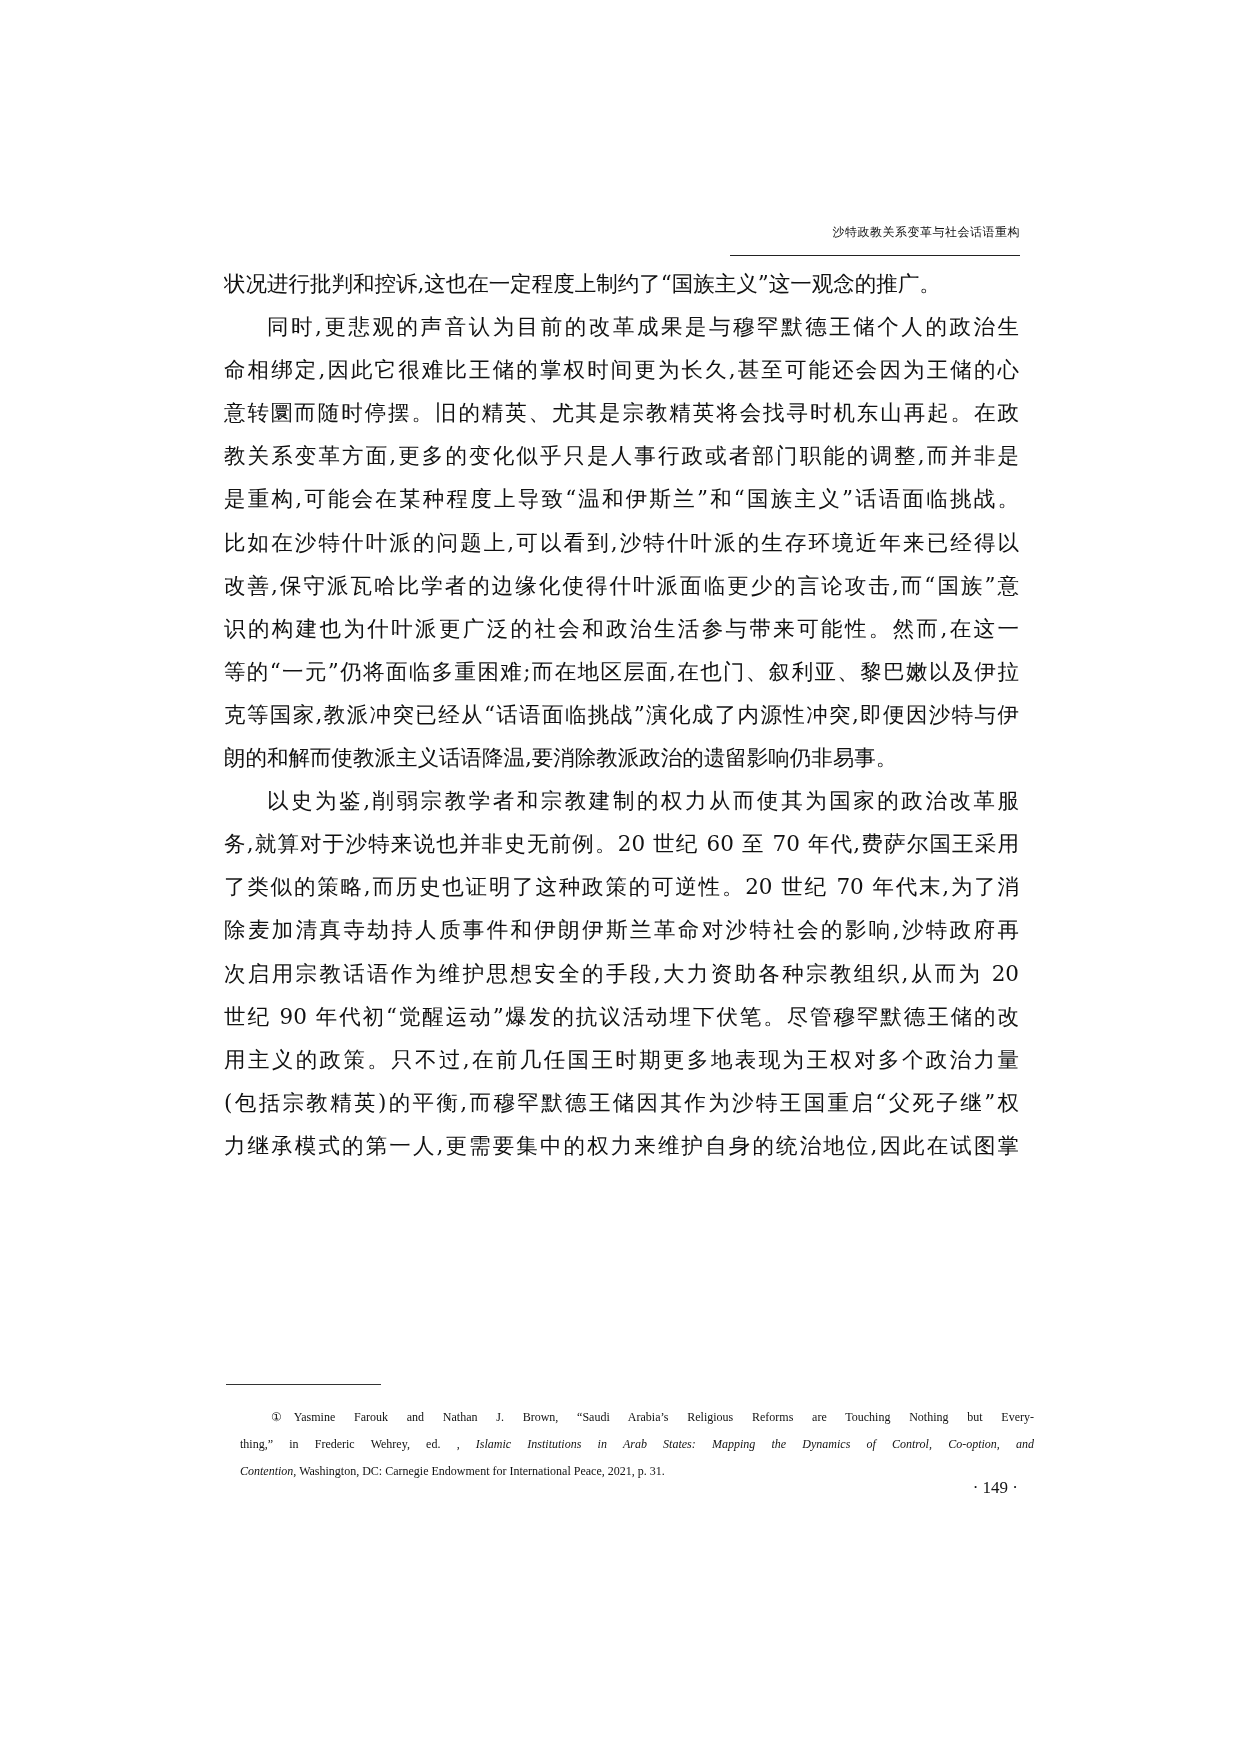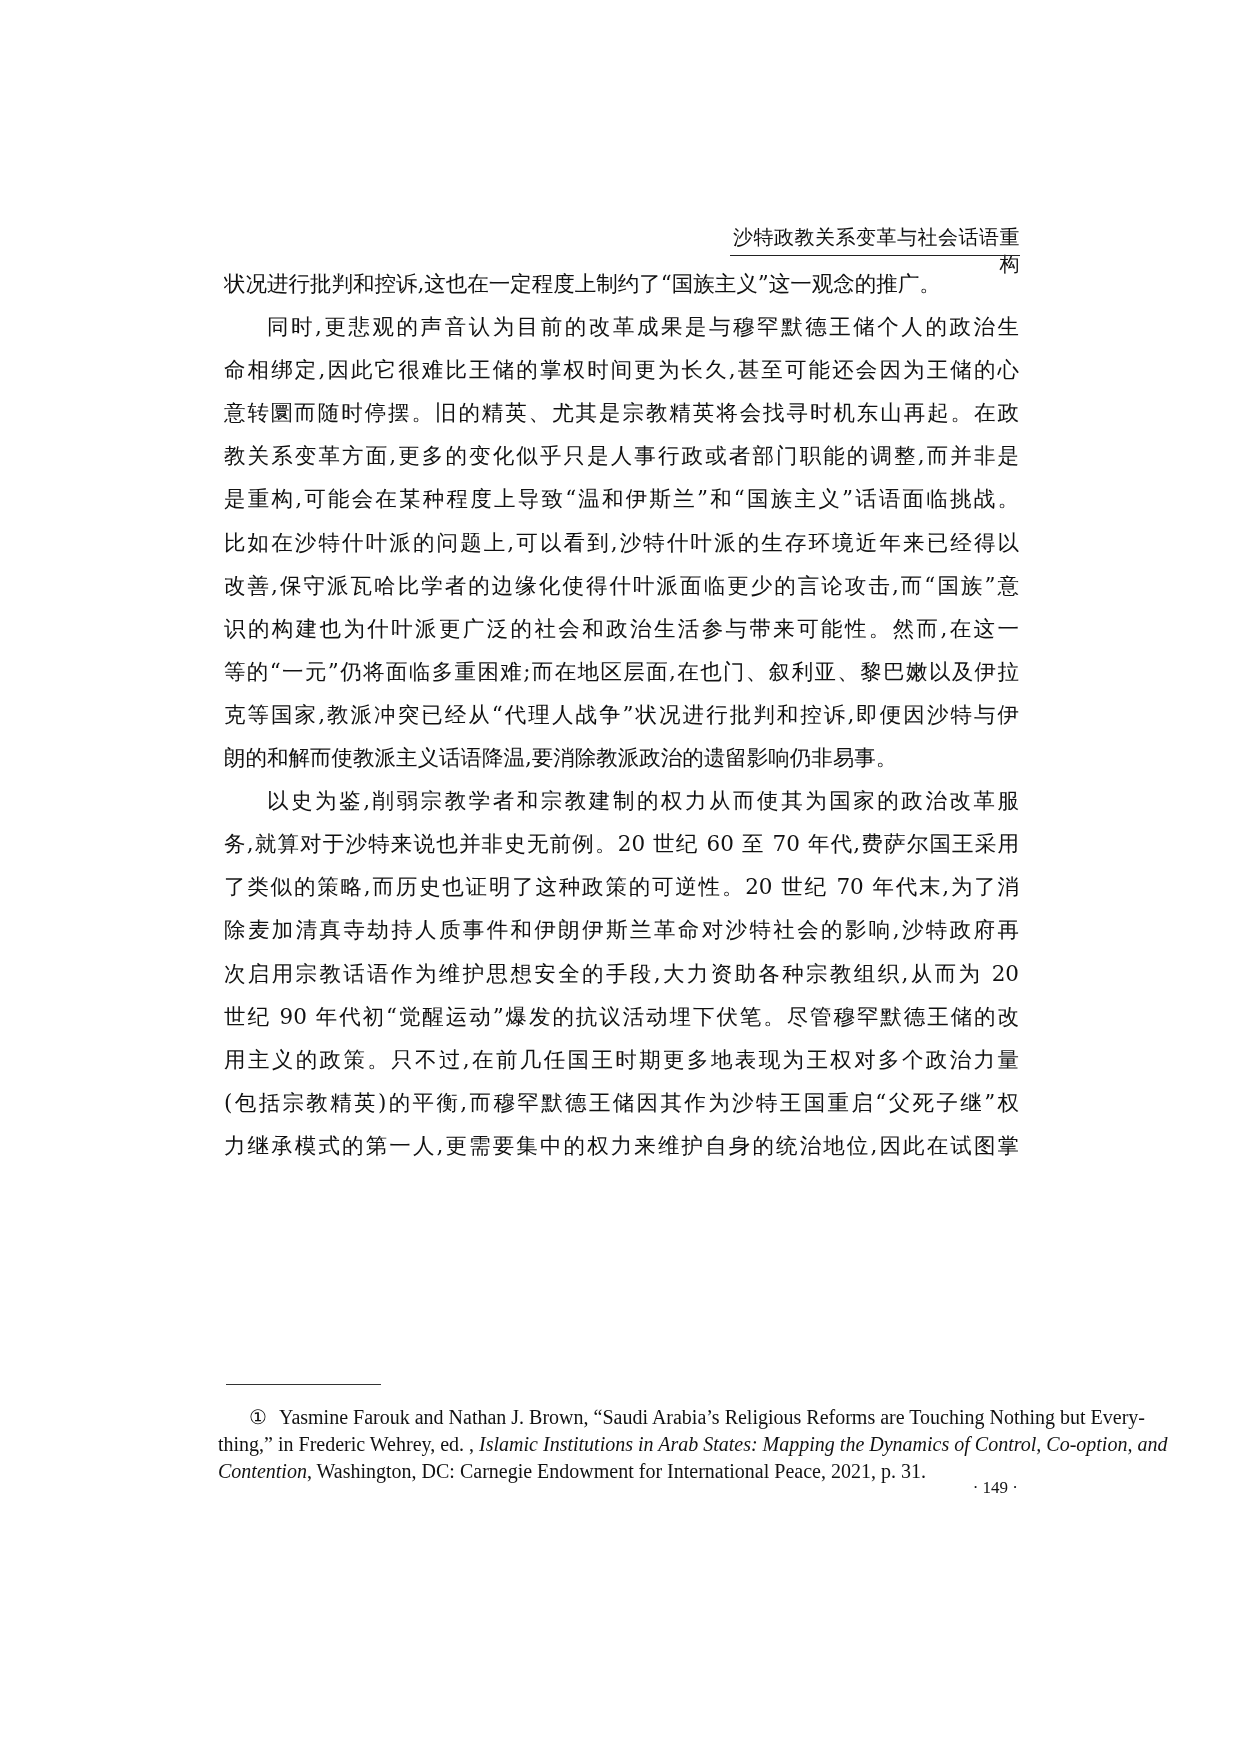--- a/index.html
+++ b/index.html
@@ -1,25 +1,25 @@
 <!DOCTYPE html>
 <html><head>
 <meta charset="utf-8">
 <style>
   html, body { margin: 0; padding: 0; background: #ffffff; }
   body { width: 1239px; height: 1753px; position: relative; overflow: hidden; font-family: "DejaVu Serif", "Liberation Serif", serif; color: #111; }
-  .running-header { position: absolute; left: 730px; top: 224px; width: 290px; text-align: right; font-size: 20px; letter-spacing: 0.5px; }
+  .running-header { position: absolute; left: 730px; top: 224px; width: 290px; text-align: right; font-size: 12px; letter-spacing: 0.5px; }
   .header-rule { position: absolute; left: 730px; top: 255px; width: 290px; height: 0; border-top: 1.5px solid #222; }
   .body-text { position: absolute; left: 224px; top: 262px; width: 795px; }
   .line { height: 43.1px; line-height: 43.1px; font-size: 21.5px; white-space: nowrap; text-align: justify; text-align-last: justify; overflow: hidden; }
   .line.last { text-align-last: left; }
   .line.indent { padding-left: 43px; }
   sup.fnref { font-size: 11px; vertical-align: 9px; line-height: 0; }
   .fn-rule { position: absolute; left: 226px; top: 1384px; width: 155px; border-top: 1px solid #333; }
-  .footnotes { position: absolute; left: 218px; top: 1404px; width: 794px; font-family: "Liberation Serif", serif; font-size: 20px; line-height: 27px; }
+  .footnotes { position: absolute; left: 240px; top: 1404px; width: 794px; font-family: "Liberation Serif", serif; font-size: 12px; line-height: 27px; }
   .fn-line { white-space: nowrap; text-align: justify; text-align-last: justify; }
   .fn-line.first { padding-left: 31px; }
   .fn-line.last { text-align-last: left; }
   .fn-mark { display: inline-block; margin-right: 12px; }
   i { font-style: italic; }
   .page-number { position: absolute; left: 900px; top: 1478px; width: 118px; text-align: right; font-family: "Liberation Serif", serif; font-size: 17px; }
 </style>
 </head>
 <body>
 
@@ -30,21 +30,21 @@
   <div class="line last">状况进行批判和控诉,这也在一定程度上制约了“国族主义”这一观念的推广。</div>
   <div class="line indent">同时,更悲观的声音认为目前的改革成果是与穆罕默德王储个人的政治生</div>
   <div class="line">命相绑定,因此它很难比王储的掌权时间更为长久,甚至可能还会因为王储的心</div>
   <div class="line">意转圜而随时停摆。旧的精英、尤其是宗教精英将会找寻时机东山再起。在政</div>
   <div class="line">教关系变革方面,更多的变化似乎只是人事行政或者部门职能的调整,而并非是</div>
   <div class="line">是重构,可能会在某种程度上导致“温和伊斯兰”和“国族主义”话语面临挑战。</div>
   <div class="line">比如在沙特什叶派的问题上,可以看到,沙特什叶派的生存环境近年来已经得以</div>
   <div class="line">改善,保守派瓦哈比学者的边缘化使得什叶派面临更少的言论攻击,而“国族”意</div>
   <div class="line">识的构建也为什叶派更广泛的社会和政治生活参与带来可能性。然而,在这一</div>
   <div class="line">等的“一元”仍将面临多重困难;而在地区层面,在也门、叙利亚、黎巴嫩以及伊拉</div>
-  <div class="line">克等国家,教派冲突已经从“代理人战争”状况进行批判和控诉,即便因沙特与伊</div>
+  <div class="line">克等国家,教派冲突已经从“话语面临挑战”演化成了内源性冲突,即便因沙特与伊</div>
   <div class="line last">朗的和解而使教派主义话语降温,要消除教派政治的遗留影响仍非易事。</div>
   <div class="line indent">以史为鉴,削弱宗教学者和宗教建制的权力从而使其为国家的政治改革服</div>
   <div class="line">务,就算对于沙特来说也并非史无前例。20 世纪 60 至 70 年代,费萨尔国王采用</div>
   <div class="line">了类似的策略,而历史也证明了这种政策的可逆性。20 世纪 70 年代末,为了消</div>
   <div class="line">除麦加清真寺劫持人质事件和伊朗伊斯兰革命对沙特社会的影响,沙特政府再</div>
   <div class="line">次启用宗教话语作为维护思想安全的手段,大力资助各种宗教组织,从而为 20</div>
   <div class="line">世纪 90 年代初“觉醒运动”爆发的抗议活动埋下伏笔。尽管穆罕默德王储的改</div>
   <div class="line">用主义的政策。只不过,在前几任国王时期更多地表现为王权对多个政治力量</div>
   <div class="line">(包括宗教精英)的平衡,而穆罕默德王储因其作为沙特王国重启“父死子继”权</div>
   <div class="line">力继承模式的第一人,更需要集中的权力来维护自身的统治地位,因此在试图掌</div>

